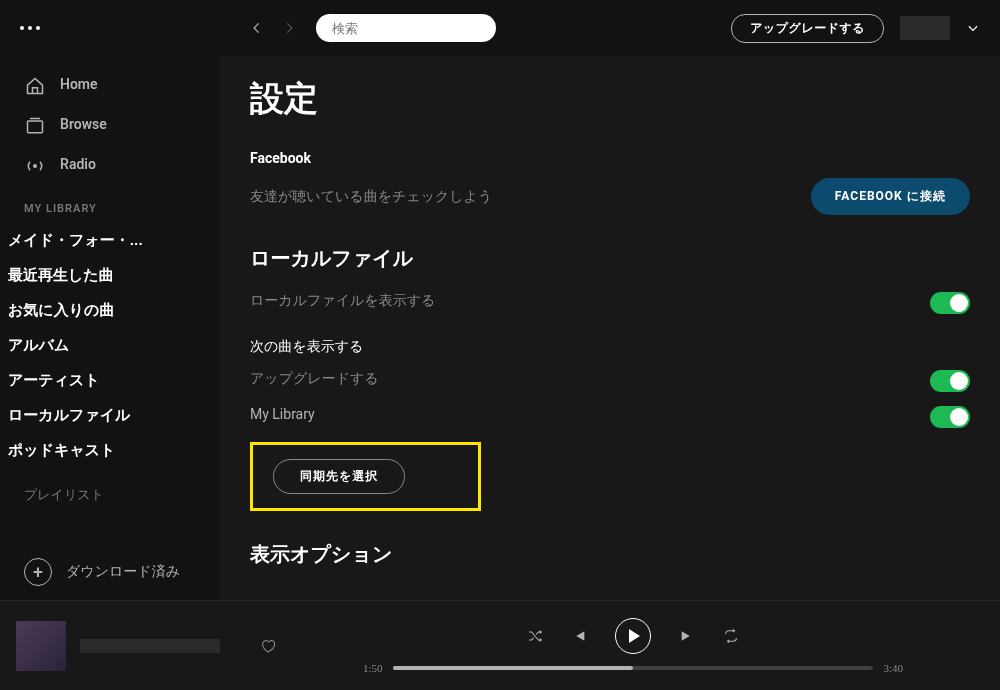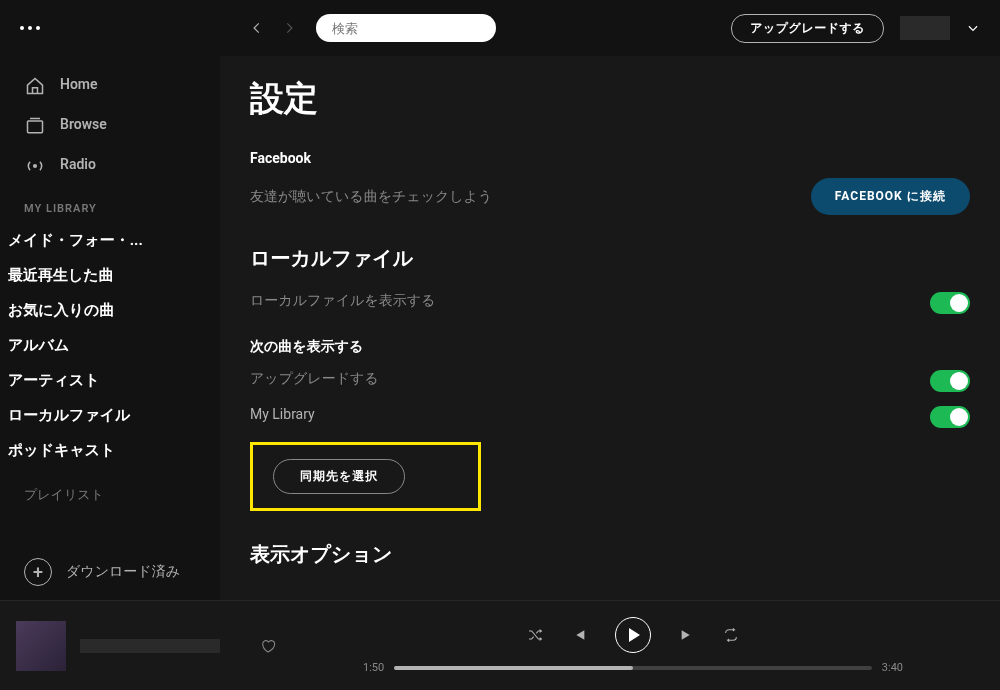--- a/index.html
+++ b/index.html
@@ -109,21 +109,21 @@
   .toggle-label { color: #888; font-size: 14px; }
   .toggle-label.light { color: #b3b3b3; }
   .toggle {
     width: 40px; height: 22px; background: #1db954; border-radius: 11px;
     position: relative; cursor: pointer;
   }
   .toggle::after {
     content: ''; position: absolute; right: 2px; top: 2px;
     width: 18px; height: 18px; background: #fff; border-radius: 50%;
   }
-  .sub-hdr { font-size: 14px; font-weight: 700; margin: 24px 0 8px 0; color:#fff;}
+  .sub-hdr { font-size: 14px; font-weight: 400; margin: 24px 0 8px 0; color:#fff;}
   .highlight-box {
     border: 3px solid #ffe600;
     padding: 14px 20px;
     width: 231px;
     margin-top: 6px;
   }
   .sync-btn {
     border: 1.5px solid #888; border-radius: 18px;
     padding: 8px 26px; font-size: 12px; font-weight: 700;
     letter-spacing: 1px; color: #fff; cursor: pointer; text-align: center;
@@ -134,21 +134,21 @@
   .player {
     position: absolute; left: 0; right: 0; bottom: 0; height: 90px;
     background: #181818;
     border-top: 1px solid #282828;
     display: flex; align-items: center;
   }
   .player-left { display: flex; align-items: center; gap: 14px; padding-left: 16px; width: 250px;}
   .album-art { width: 50px; height: 50px; background: linear-gradient(135deg,#4a3b5a,#2b2238);}
   .track-info { height: 14px; width: 140px; background: #2a2a2a; }
   .heart { color: #888; font-size: 16px; cursor: pointer; margin-left: 10px;}
-  .player-center { flex: 1; display: flex; flex-direction: column; align-items: center; gap: 8px; margin-right:10px;}
+  .player-center { flex: 1; display: flex; flex-direction: column; align-items: center; gap: 8px; margin-right:10px;font-family:Liberation Serif, serif;}
   .controls { display: flex; align-items: center; gap: 28px; }
   .ctrl { color: #b3b3b3; cursor: pointer; }
   .play-btn {
     width: 36px; height: 36px; border: 1.5px solid #fff; border-radius: 50%;
     display: flex; align-items: center; justify-content: center;
     cursor: pointer;
   }
   .play-tri {
     width: 0; height: 0; border-left: 11px solid #fff;
     border-top: 7px solid transparent; border-bottom: 7px solid transparent;

